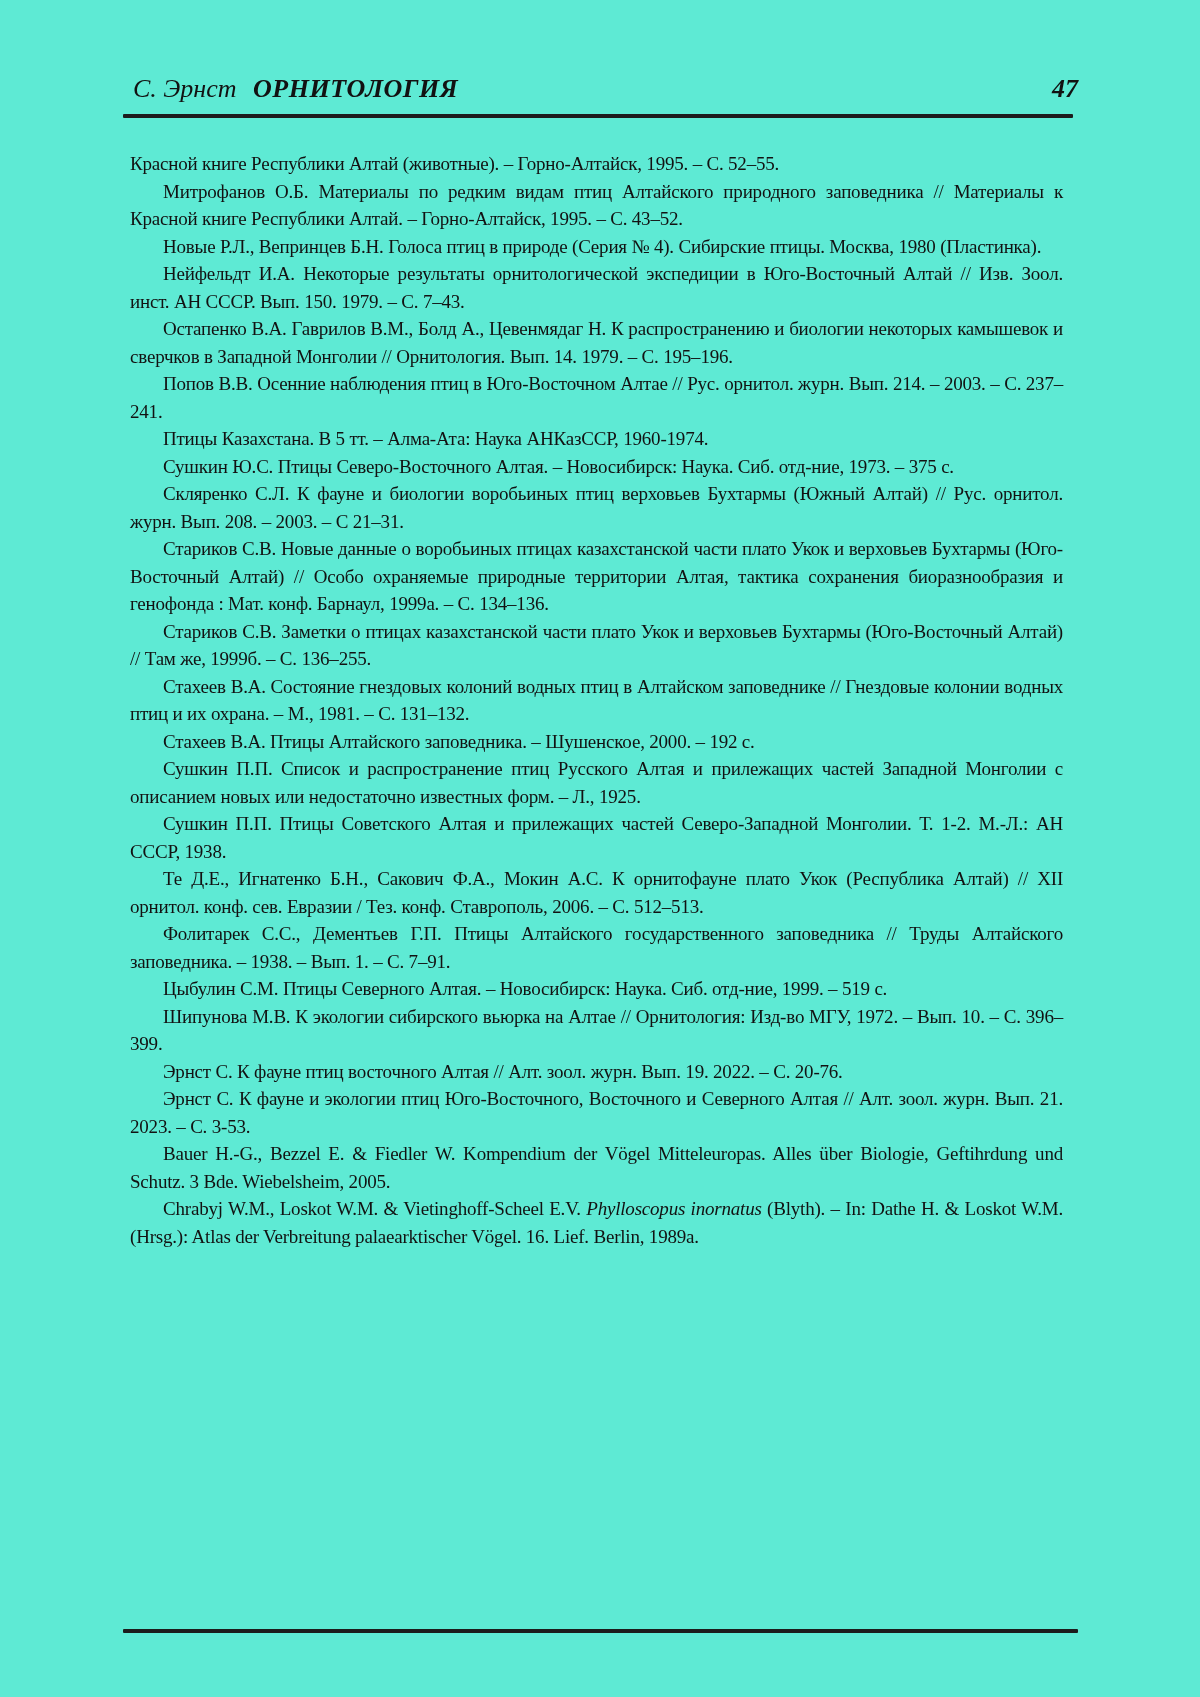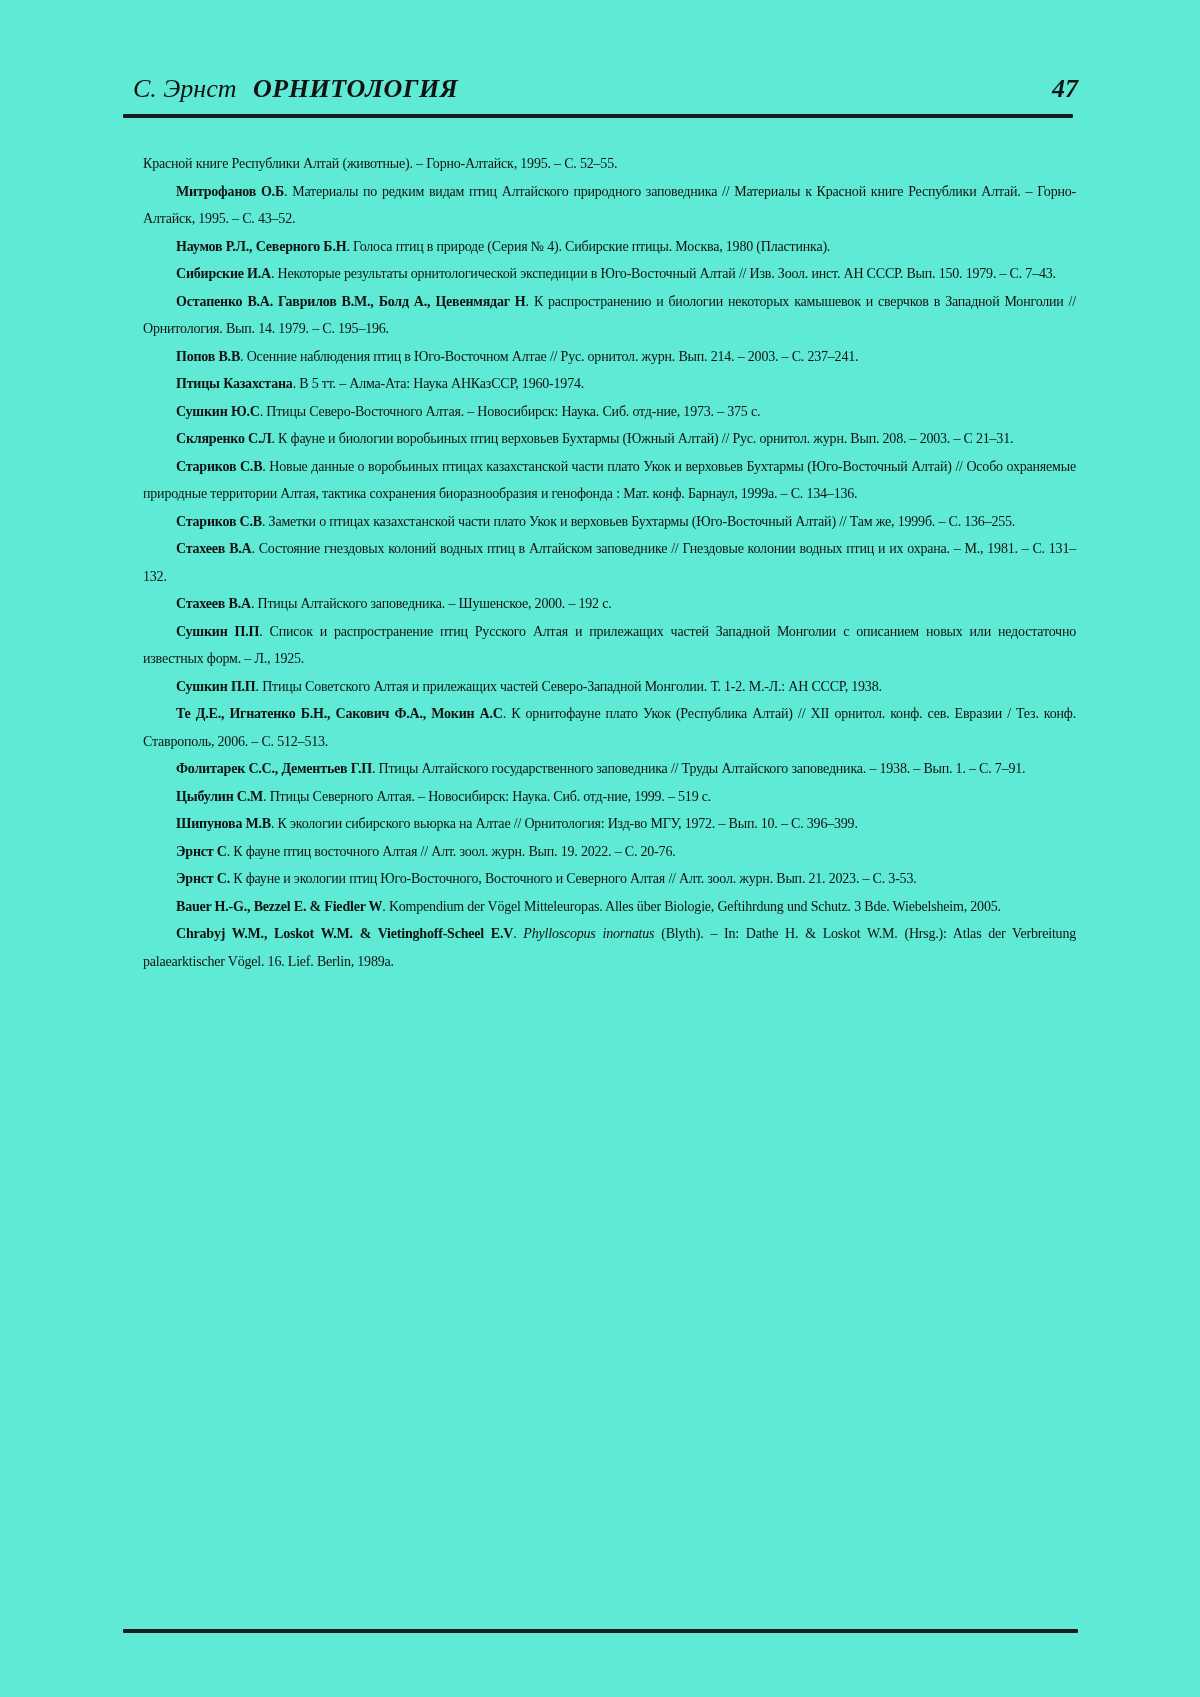--- a/index.html
+++ b/index.html
@@ -34,52 +34,52 @@
     left: 123px;
     height: 4px;
     background: #1c1c1c;
     border-radius: 1px;
   }
   .rule-top    { top: 114px; width: 950px; }
   .rule-bottom { top: 1629px; width: 955px; }
   .reference-list {
     position: absolute;
     top: 150px;
-    left: 143px;
+    left: 130px;
     width: 933px;
-    font-size: 14px;
+    font-size: 19px;
     line-height: 27.5px;
     text-align: justify;
     letter-spacing: -0.2px;
   }
   .ref { margin: 0; text-indent: 33px; }
   .ref.noindent { text-indent: 0; }
-  .seg-bold   { font-weight: bold; }
+  .seg-bold   { font-weight: normal; }
   .seg-italic { font-style: italic; }
 </style>
 </head>
 <body>
 
 <div class="page">
 
   <div class="running-header">
     <span>
       <span class="running-author">С. Эрнст</span>
       <span class="running-title">ОРНИТОЛОГИЯ</span>
     </span>
     <span class="page-number">47</span>
   </div>
 
   <div class="rule rule-top"></div>
 
   <div class="reference-list">
       <p class="ref noindent"><span class="seg-regular">Красной книге Республики Алтай (животные). – Горно-Алтайск, 1995. – С. 52–55.</span></p>
       <p class="ref"><span class="seg-bold">Митрофанов О.Б</span><span class="seg-regular">. Материалы по редким видам птиц Алтайского природного заповедника // Материалы к Красной книге Республики Алтай. – Горно-Алтайск, 1995. – С. 43–52.</span></p>
-      <p class="ref"><span class="seg-bold">Наумов Р.Л., Северного Б.Н</span><span class="seg-regular">. Голоса птиц в природе (Серия № 4). Сибирские птицы. Москва, 1980 (Пластинка).</span></p>
-      <p class="ref"><span class="seg-bold">Сибирские И.А</span><span class="seg-regular">. Некоторые результаты орнитологической экспедиции в Юго-Восточный Алтай // Изв. Зоол. инст. АН СССР. Вып. 150. 1979. – С. 7–43.</span></p>
+      <p class="ref"><span class="seg-bold">Новые Р.Л., Вепринцев Б.Н</span><span class="seg-regular">. Голоса птиц в природе (Серия № 4). Сибирские птицы. Москва, 1980 (Пластинка).</span></p>
+      <p class="ref"><span class="seg-bold">Нейфельдт И.А</span><span class="seg-regular">. Некоторые результаты орнитологической экспедиции в Юго-Восточный Алтай // Изв. Зоол. инст. АН СССР. Вып. 150. 1979. – С. 7–43.</span></p>
       <p class="ref"><span class="seg-bold">Остапенко В.А. Гаврилов В.М., Болд А., Цевенмядаг Н</span><span class="seg-regular">. К распространению и биологии некоторых камышевок и сверчков в Западной Монголии // Орнитология. Вып. 14. 1979. – С. 195–196.</span></p>
       <p class="ref"><span class="seg-bold">Попов В.В</span><span class="seg-regular">. Осенние наблюдения птиц в Юго-Восточном Алтае // Рус. орнитол. журн. Вып. 214. – 2003. – С. 237–241.</span></p>
       <p class="ref"><span class="seg-bold">Птицы Казахстана</span><span class="seg-regular">. В 5 тт. – Алма-Ата: Наука АНКазССР, 1960-1974.</span></p>
       <p class="ref"><span class="seg-bold">Сушкин Ю.С</span><span class="seg-regular">. Птицы Северо-Восточного Алтая. – Новосибирск: Наука. Сиб. отд-ние, 1973. – 375 с.</span></p>
       <p class="ref"><span class="seg-bold">Скляренко С.Л</span><span class="seg-regular">. К фауне и биологии воробьиных птиц верховьев Бухтармы (Южный Алтай) // Рус. орнитол. журн. Вып. 208. – 2003. – С 21–31.</span></p>
       <p class="ref"><span class="seg-bold">Стариков С.В</span><span class="seg-regular">. Новые данные о воробьиных птицах казахстанской части плато Укок и верховьев Бухтармы (Юго-Восточный Алтай) // Особо охраняемые природные территории Алтая, тактика сохранения биоразнообразия и генофонда : Мат. конф. Барнаул, 1999а. – С. 134–136.</span></p>
       <p class="ref"><span class="seg-bold">Стариков С.В</span><span class="seg-regular">. Заметки о птицах казахстанской части плато Укок и верховьев Бухтармы (Юго-Восточный Алтай) // Там же, 1999б. – С. 136–255.</span></p>
       <p class="ref"><span class="seg-bold">Стахеев В.А</span><span class="seg-regular">. Состояние гнездовых колоний водных птиц в Алтайском заповеднике // Гнездовые колонии водных птиц и их охрана. – М., 1981. – С. 131–132.</span></p>
       <p class="ref"><span class="seg-bold">Стахеев В.А</span><span class="seg-regular">. Птицы Алтайского заповедника. – Шушенское, 2000. – 192 с.</span></p>
       <p class="ref"><span class="seg-bold">Сушкин П.П</span><span class="seg-regular">. Список и распространение птиц Русского Алтая и прилежащих частей Западной Монголии с описанием новых или недостаточно известных форм. – Л., 1925.</span></p>

